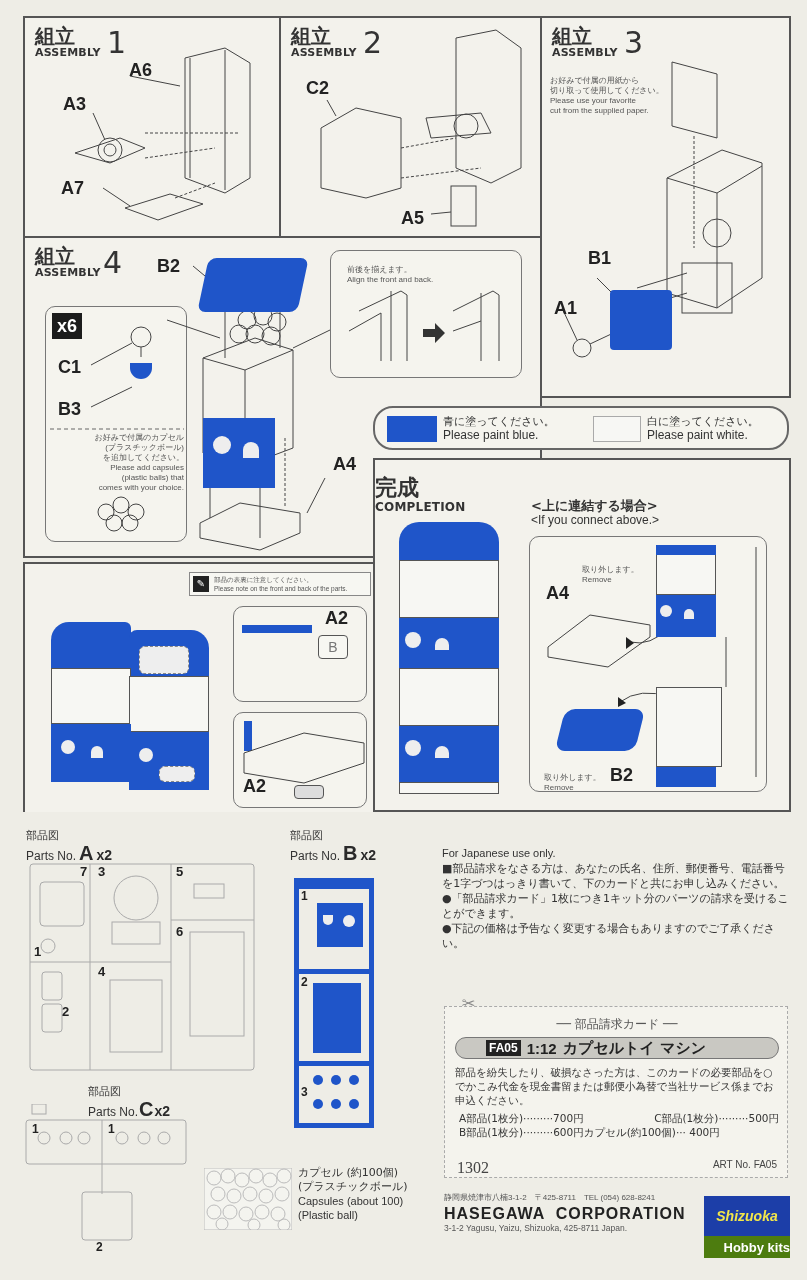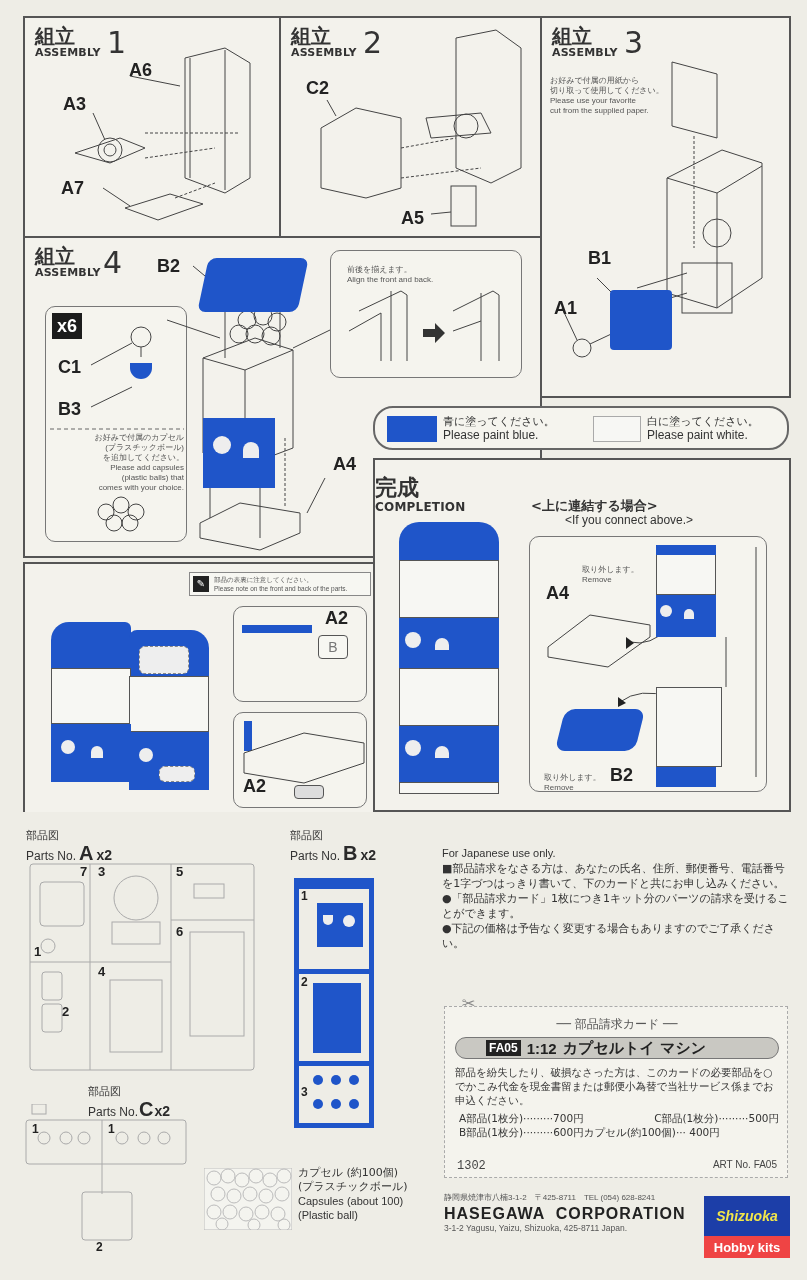--- a/index.html
+++ b/index.html
@@ -220,21 +220,21 @@
   <div class="lbl" style="left:218px;top:212px;">A2</div>
 </div>
 
 <div class="panel" style="left:373px;top:458px;width:418px;height:354px;">
   <div class="abs" style="left:0;top:6px;margin-top:10px;">
     <div class="ttl-jp" style="font-size:22px;line-height:24px;">完成</div>
     <div class="ttl-en" style="font-size:12px;">COMPLETION</div>
   </div>
   <div class="abs" style="left:156px;top:38px;">
     <div class="jp-text" style="font-weight:bold;font-size:13px;">&lt;上に連結する場合&gt;</div>
-    <div class="jp-text" style="font-size:12px;font-family:'Liberation Sans',sans-serif;margin-left:34px;">&lt;If you connect above.&gt;</div>
+    <div class="jp-text" style="font-size:12px;font-family:'Liberation Sans',sans-serif;">&lt;If you connect above.&gt;</div>
   </div>
 
   <div class="abs" style="left:24px;top:62px;width:100px;height:272px;">
     <div class="abs blue" style="left:0;top:0;width:100px;height:38px;border-radius:20px 20px 0 0;"></div>
     <div class="abs" style="left:0;top:38px;width:100px;height:58px;background:#f7f7f3;border:1px solid #555;"></div>
     <div class="abs blue" style="left:0;top:96px;width:100px;height:50px;"></div>
     <div class="abs" style="left:6px;top:110px;width:16px;height:16px;border-radius:50%;background:#eee;"></div>
     <div class="abs" style="left:36px;top:116px;width:14px;height:12px;border-radius:7px 7px 0 0;background:#eee;"></div>
     <div class="abs" style="left:0;top:146px;width:100px;height:58px;background:#f7f7f3;border:1px solid #555;"></div>
     <div class="abs blue" style="left:0;top:204px;width:100px;height:56px;"></div>
@@ -416,29 +416,29 @@
   <div class="abs jp-text" style="left:14px;top:104px;width:320px;font-size:10.5px;line-height:14px;">
     <div style="display:flex;justify-content:space-between;">
       <span><span>A部品(1枚分)</span>·········<span>700円</span></span>
       <span><span>C部品(1枚分)</span>·········<span>500円</span></span>
     </div>
     <div style="display:flex;justify-content:flex-start;">
       <span><span>B部品(1枚分)</span>·········<span>600円</span></span>
       <span><span>カプセル(約100個)</span>··· <span>400円</span></span>
     </div>
   </div>
-  <div class="abs" style="left:12px;top:152px;font-family:Liberation Mono, monospace;font-size:12px;color:#444;">1302</div>
+  <div class="abs" style="left:12px;top:152px;font-family:Liberation Serif, serif;font-size:16px;color:#444;">1302</div>
   <div class="abs" style="right:10px;top:152px;font-size:10px;color:#444;">ART No. FA05</div>
 </div>
 
 <div class="abs" style="left:444px;top:1190px;width:250px;">
   <div style="font-size:8px;color:#555;margin-top:2px;">静岡県焼津市八楠3-1-2　〒425-8711　TEL (054) 628-8241</div>
   <div style="font-weight:bold;font-size:16px;color:#222;letter-spacing:1px;margin-top:2px;white-space:pre;">HASEGAWA  CORPORATION</div>
   <div style="font-size:8.5px;color:#555;">3-1-2 Yagusu, Yaizu, Shizuoka, 425-8711 Japan.</div>
 </div>
 <div class="abs" style="left:704px;top:1196px;width:86px;height:62px;">
   <div class="abs" style="left:0;top:0;width:86px;height:40px;background:#1c3ea8;display:flex;align-items:center;justify-content:center;">
     <span style="font-weight:bold;font-style:italic;font-size:14px;color:#f2e64a;">Shizuoka</span>
   </div>
-  <div class="abs" style="left:0;top:40px;width:86px;height:22px;background:#ef4444;display:flex;align-items:center;justify-content:center;">
+  <div class="abs" style="left:0;top:40px;width:86px;height:22px;background:#4d7c0f;display:flex;align-items:center;justify-content:flex-end;">
     <span style="font-weight:bold;font-size:13px;color:#fff;">Hobby kits</span>
   </div>
 </div>
 
 </body></html>

